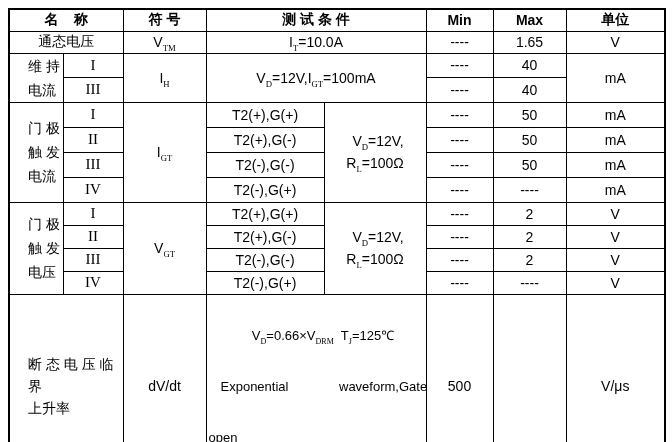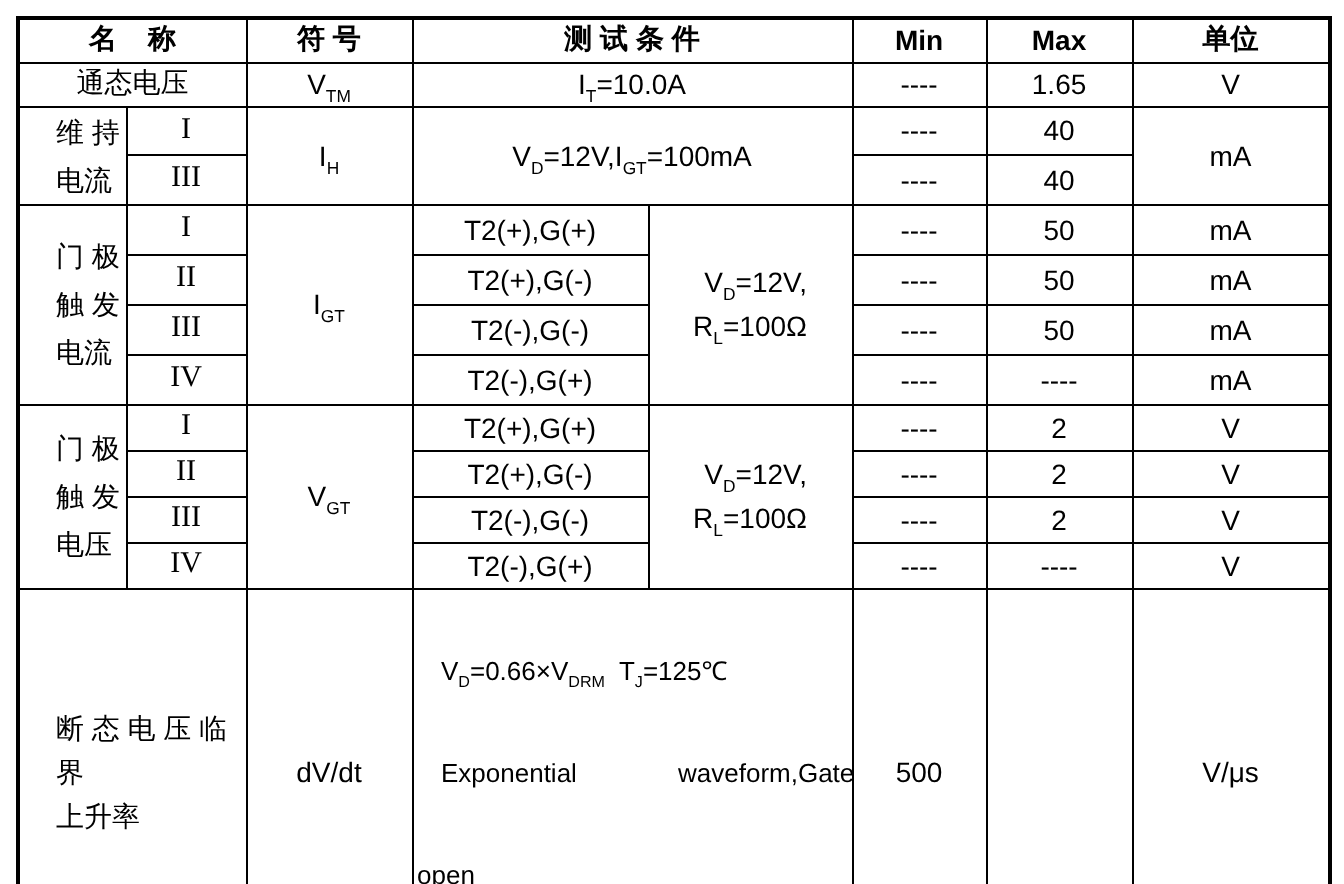--- a/index.html
+++ b/index.html
@@ -8,24 +8,24 @@
   table.spec{border-collapse:collapse;table-layout:fixed;width:656px;border:2px solid #000;}
   td{border:1px solid #000;padding:0;text-align:center;vertical-align:middle;
      font-family:"Liberation Sans",sans-serif;font-size:14px;color:#000;overflow:hidden;}
   tr.h22{height:22px}tr.h23{height:23px}tr.h25{height:25px}
   tr.h63{height:63px}
   .head td{font-weight:bold;white-space:pre;font-size:14px;}
   .quad{font-family:"Liberation Serif","DejaVu Serif",serif;font-size:15px;}
   .namecell{text-align:left;padding-left:18px;line-height:24px;font-size:14px;}
   .namecell.nc2{line-height:22px;}
   .condleft{text-align:left;font-size:13px;white-space:pre;}
-  .condleft .ln{padding-left:14px;line-height:21px;}
+  .condleft .ln{padding-left:14px;line-height:21px;text-align:center;}
   .condleft .ln0{padding-left:2px;line-height:21px;}
   .condcenter .blk{display:inline-block;text-align:right;line-height:22px;font-size:14px;}
-  sub{font-size:0.62em;line-height:0;}
+  sub{font-size:0.62em;line-height:0;font-family:Liberation Serif, serif;}
 </style>
 </head>
 <body>
 
 <div class="sheet">
 <table class="spec">
   <colgroup>
     <col style="width:54px">
         <col style="width:60px">
         <col style="width:83px">

